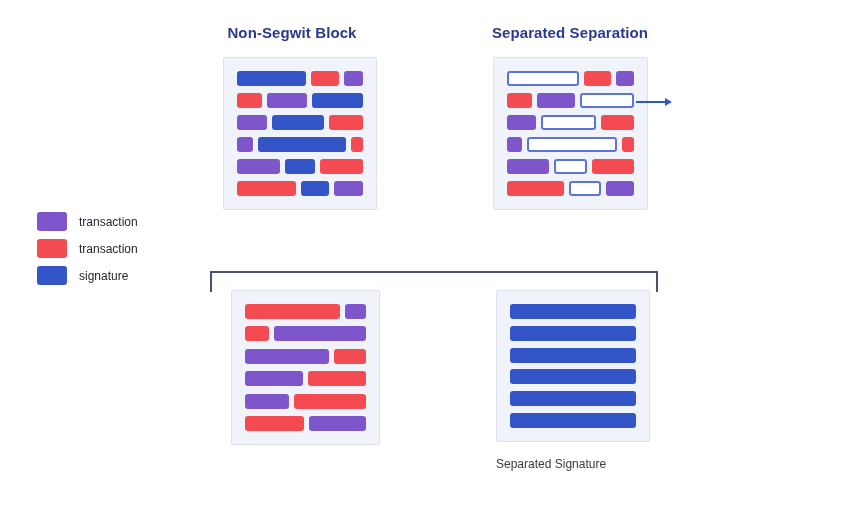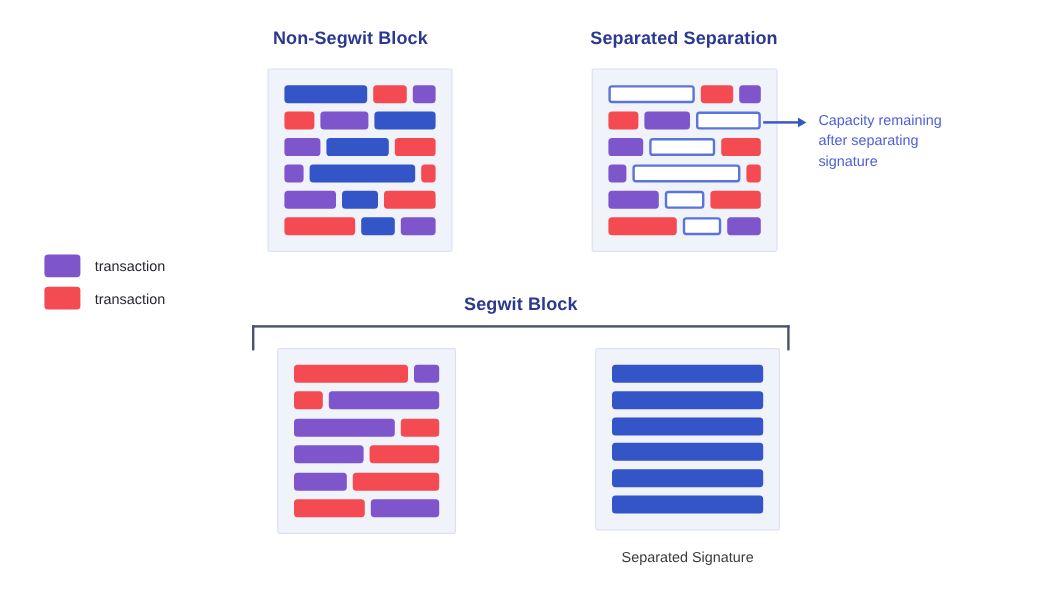--- a/index.html
+++ b/index.html
@@ -59,21 +59,21 @@
   .bracket{
     position:absolute;left:210px;top:271px;width:448px;height:21px;
     border-top:2px solid var(--bracket);
     border-left:2px solid var(--bracket);
     border-right:2px solid var(--bracket);
     box-sizing:border-box;
   }
 
   .caption{
     position:absolute;left:496px;top:457px;width:154px;
-    text-align:center;font-size:12px;color:var(--caption-dark);
+    font-size:12px;color:var(--caption-dark);
   }
 </style>
 </head>
 <body>
 
 <div class="canvas">
 
   <div class="block-title" style="left:215px;top:24px;width:154px">Non-Segwit Block</div>
 
   <div class="block-title" style="left:470px;top:24px;width:200px">Separated Separation</div>
@@ -142,34 +142,36 @@
         <div class="bar capacity" style="flex-grow: 30; flex-basis: 0px;"></div>
         <div class="bar transaction-purple" style="flex-grow: 30; flex-basis: 0px;"></div>
       </div>
     </div>
 
   <div class="arrow">
     <div class="arrow-line"></div>
     <div class="arrow-head"></div>
   </div>
 
-  <div class="annotation">Capacity remaining after separating signature</div>
 
   <div class="legend">
     <div class="legend-row">
       <span class="swatch transaction-purple"></span>
       <span class="legend-label">transaction</span>
     </div>
     <div class="legend-row">
       <span class="swatch transaction-red"></span>
       <span class="legend-label">transaction</span>
     </div>
+    <div class="legend-row">
+      <span class="swatch signature"></span>
+      <span class="legend-label">signature</span>
+    </div>
   </div>
 
-  <div class="block-title" style="left:210px;top:245px;width:448px">Segwit Block</div>
 
   <div class="bracket"></div>
 
   <div class="block-box" style="left:231px;top:290px;width:149px;height:155px">
       <div class="bar-row">
         <div class="bar transaction-red" style="flex-grow: 102; flex-basis: 0px;"></div>
         <div class="bar transaction-purple" style="flex-grow: 22; flex-basis: 0px;"></div>
       </div>
       <div class="bar-row">
         <div class="bar transaction-red" style="flex-grow: 25; flex-basis: 0px;"></div>

